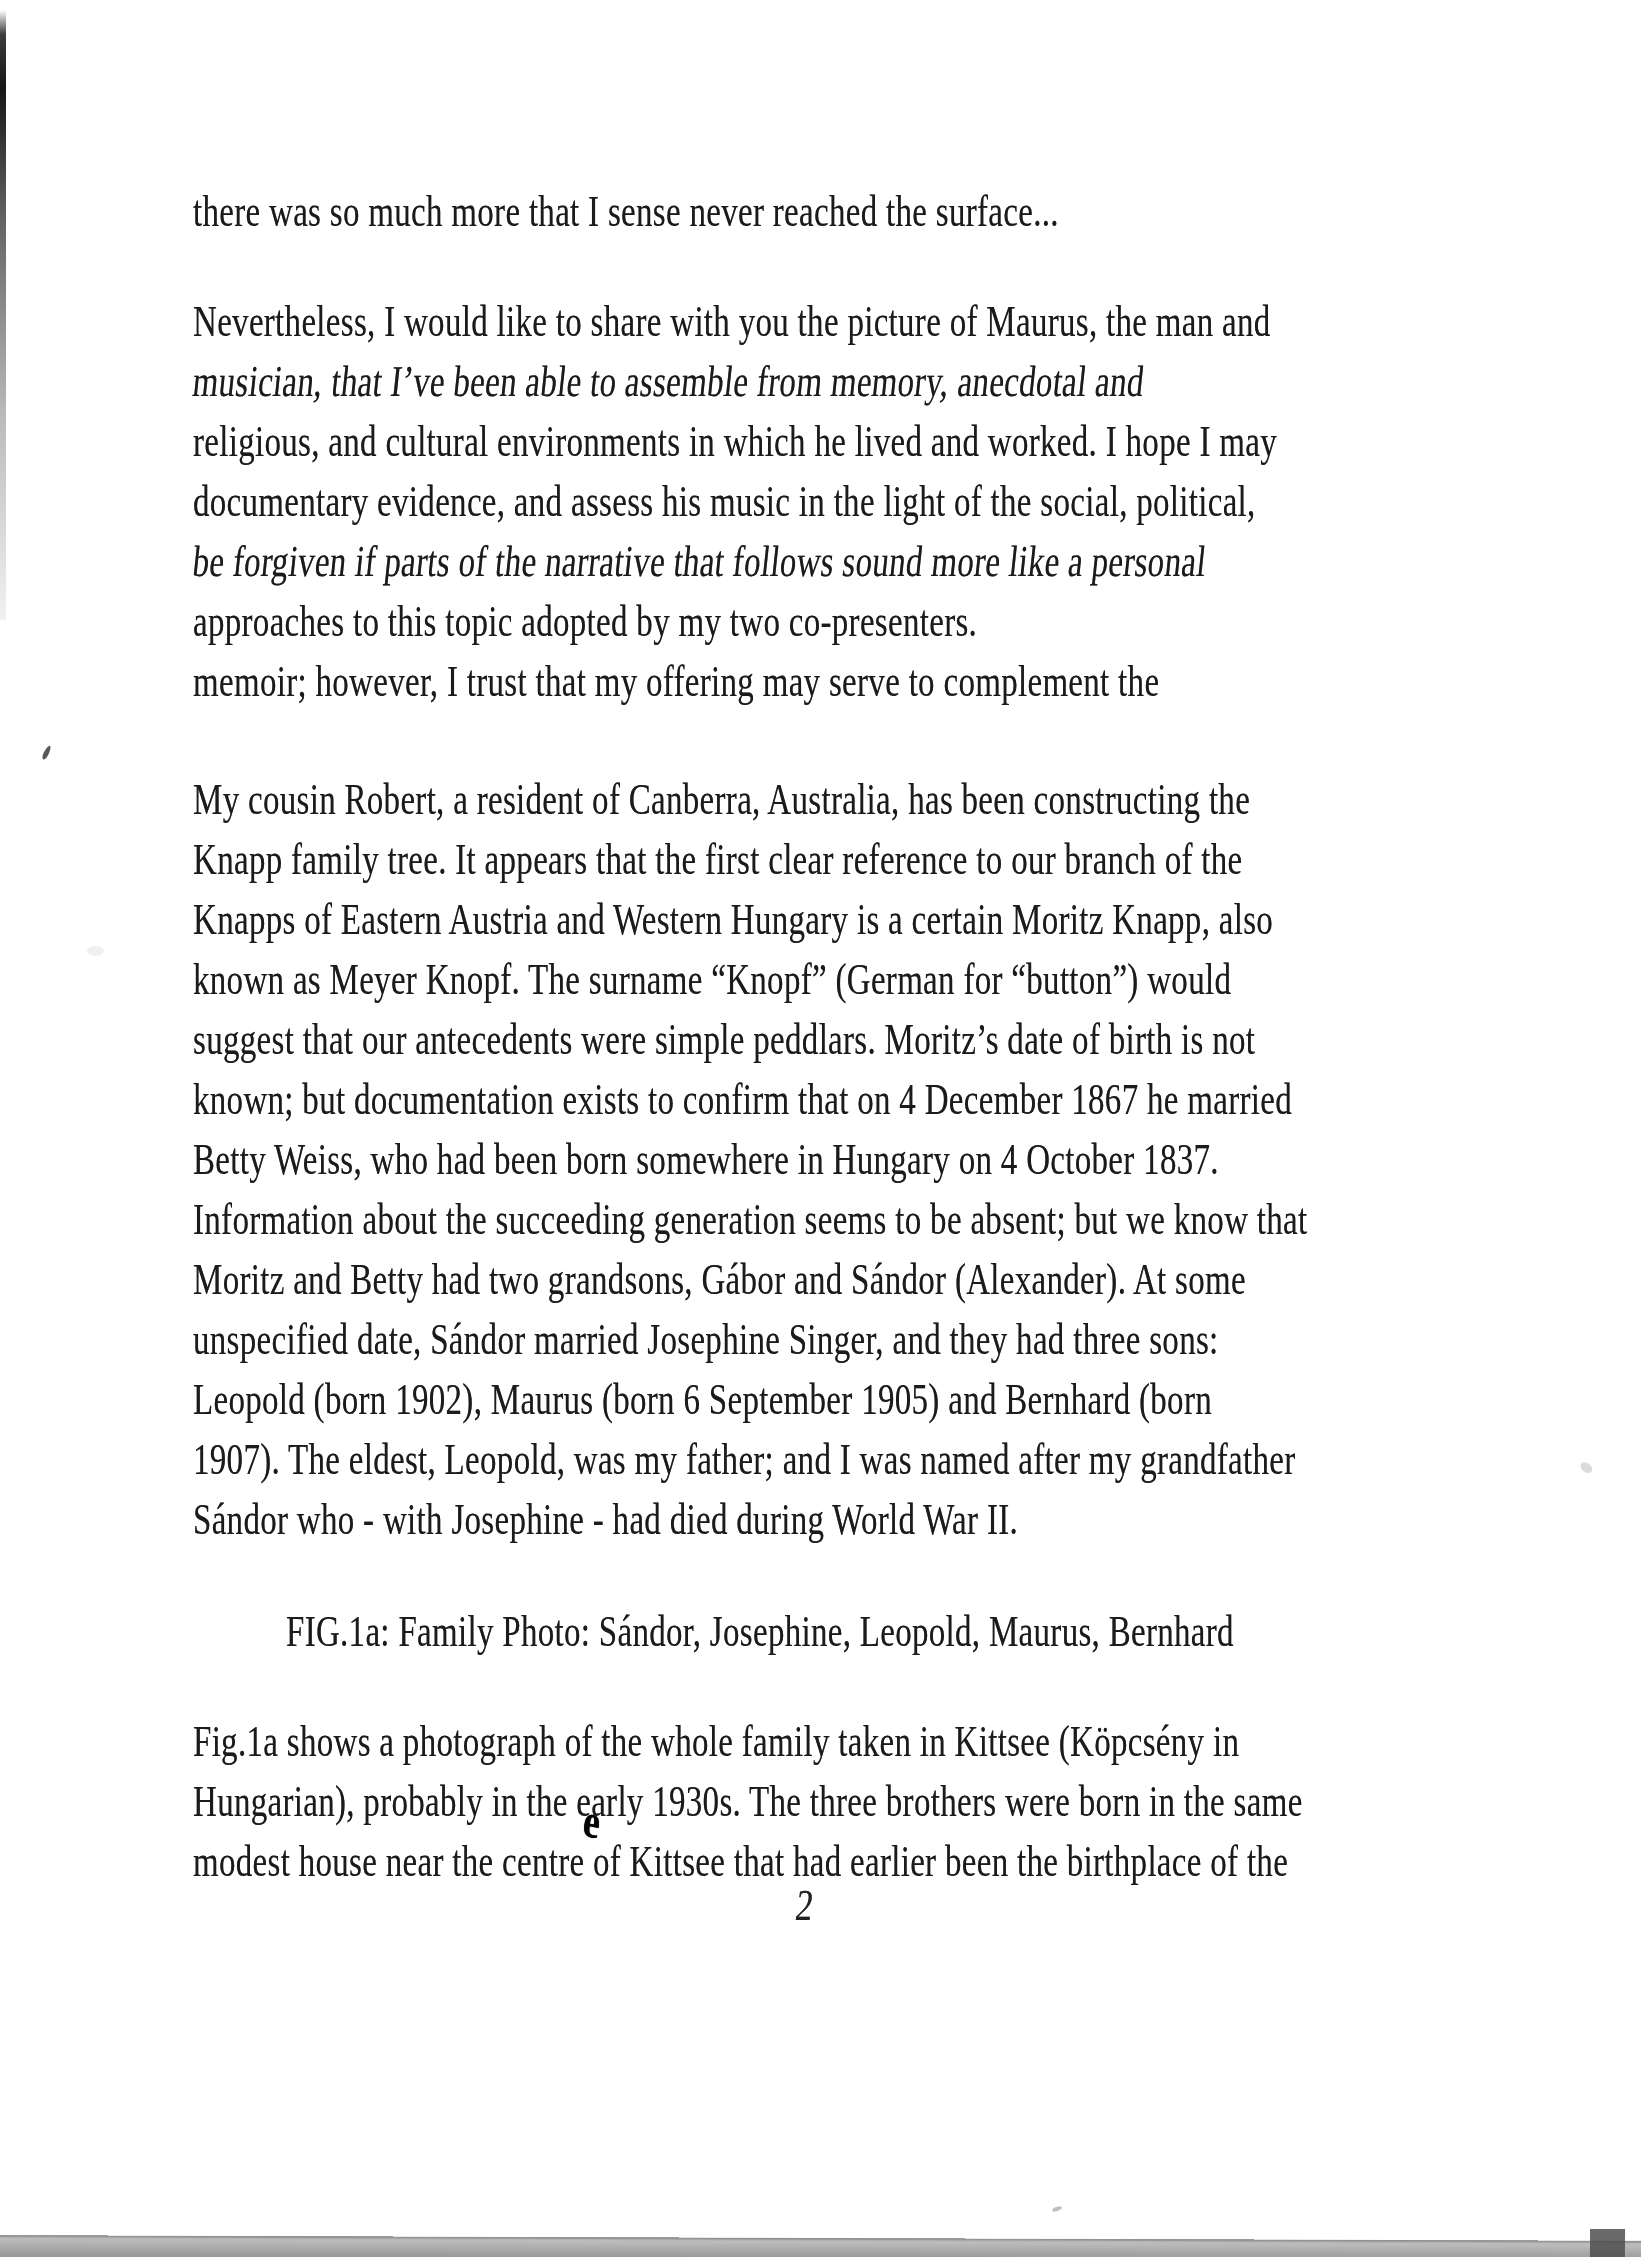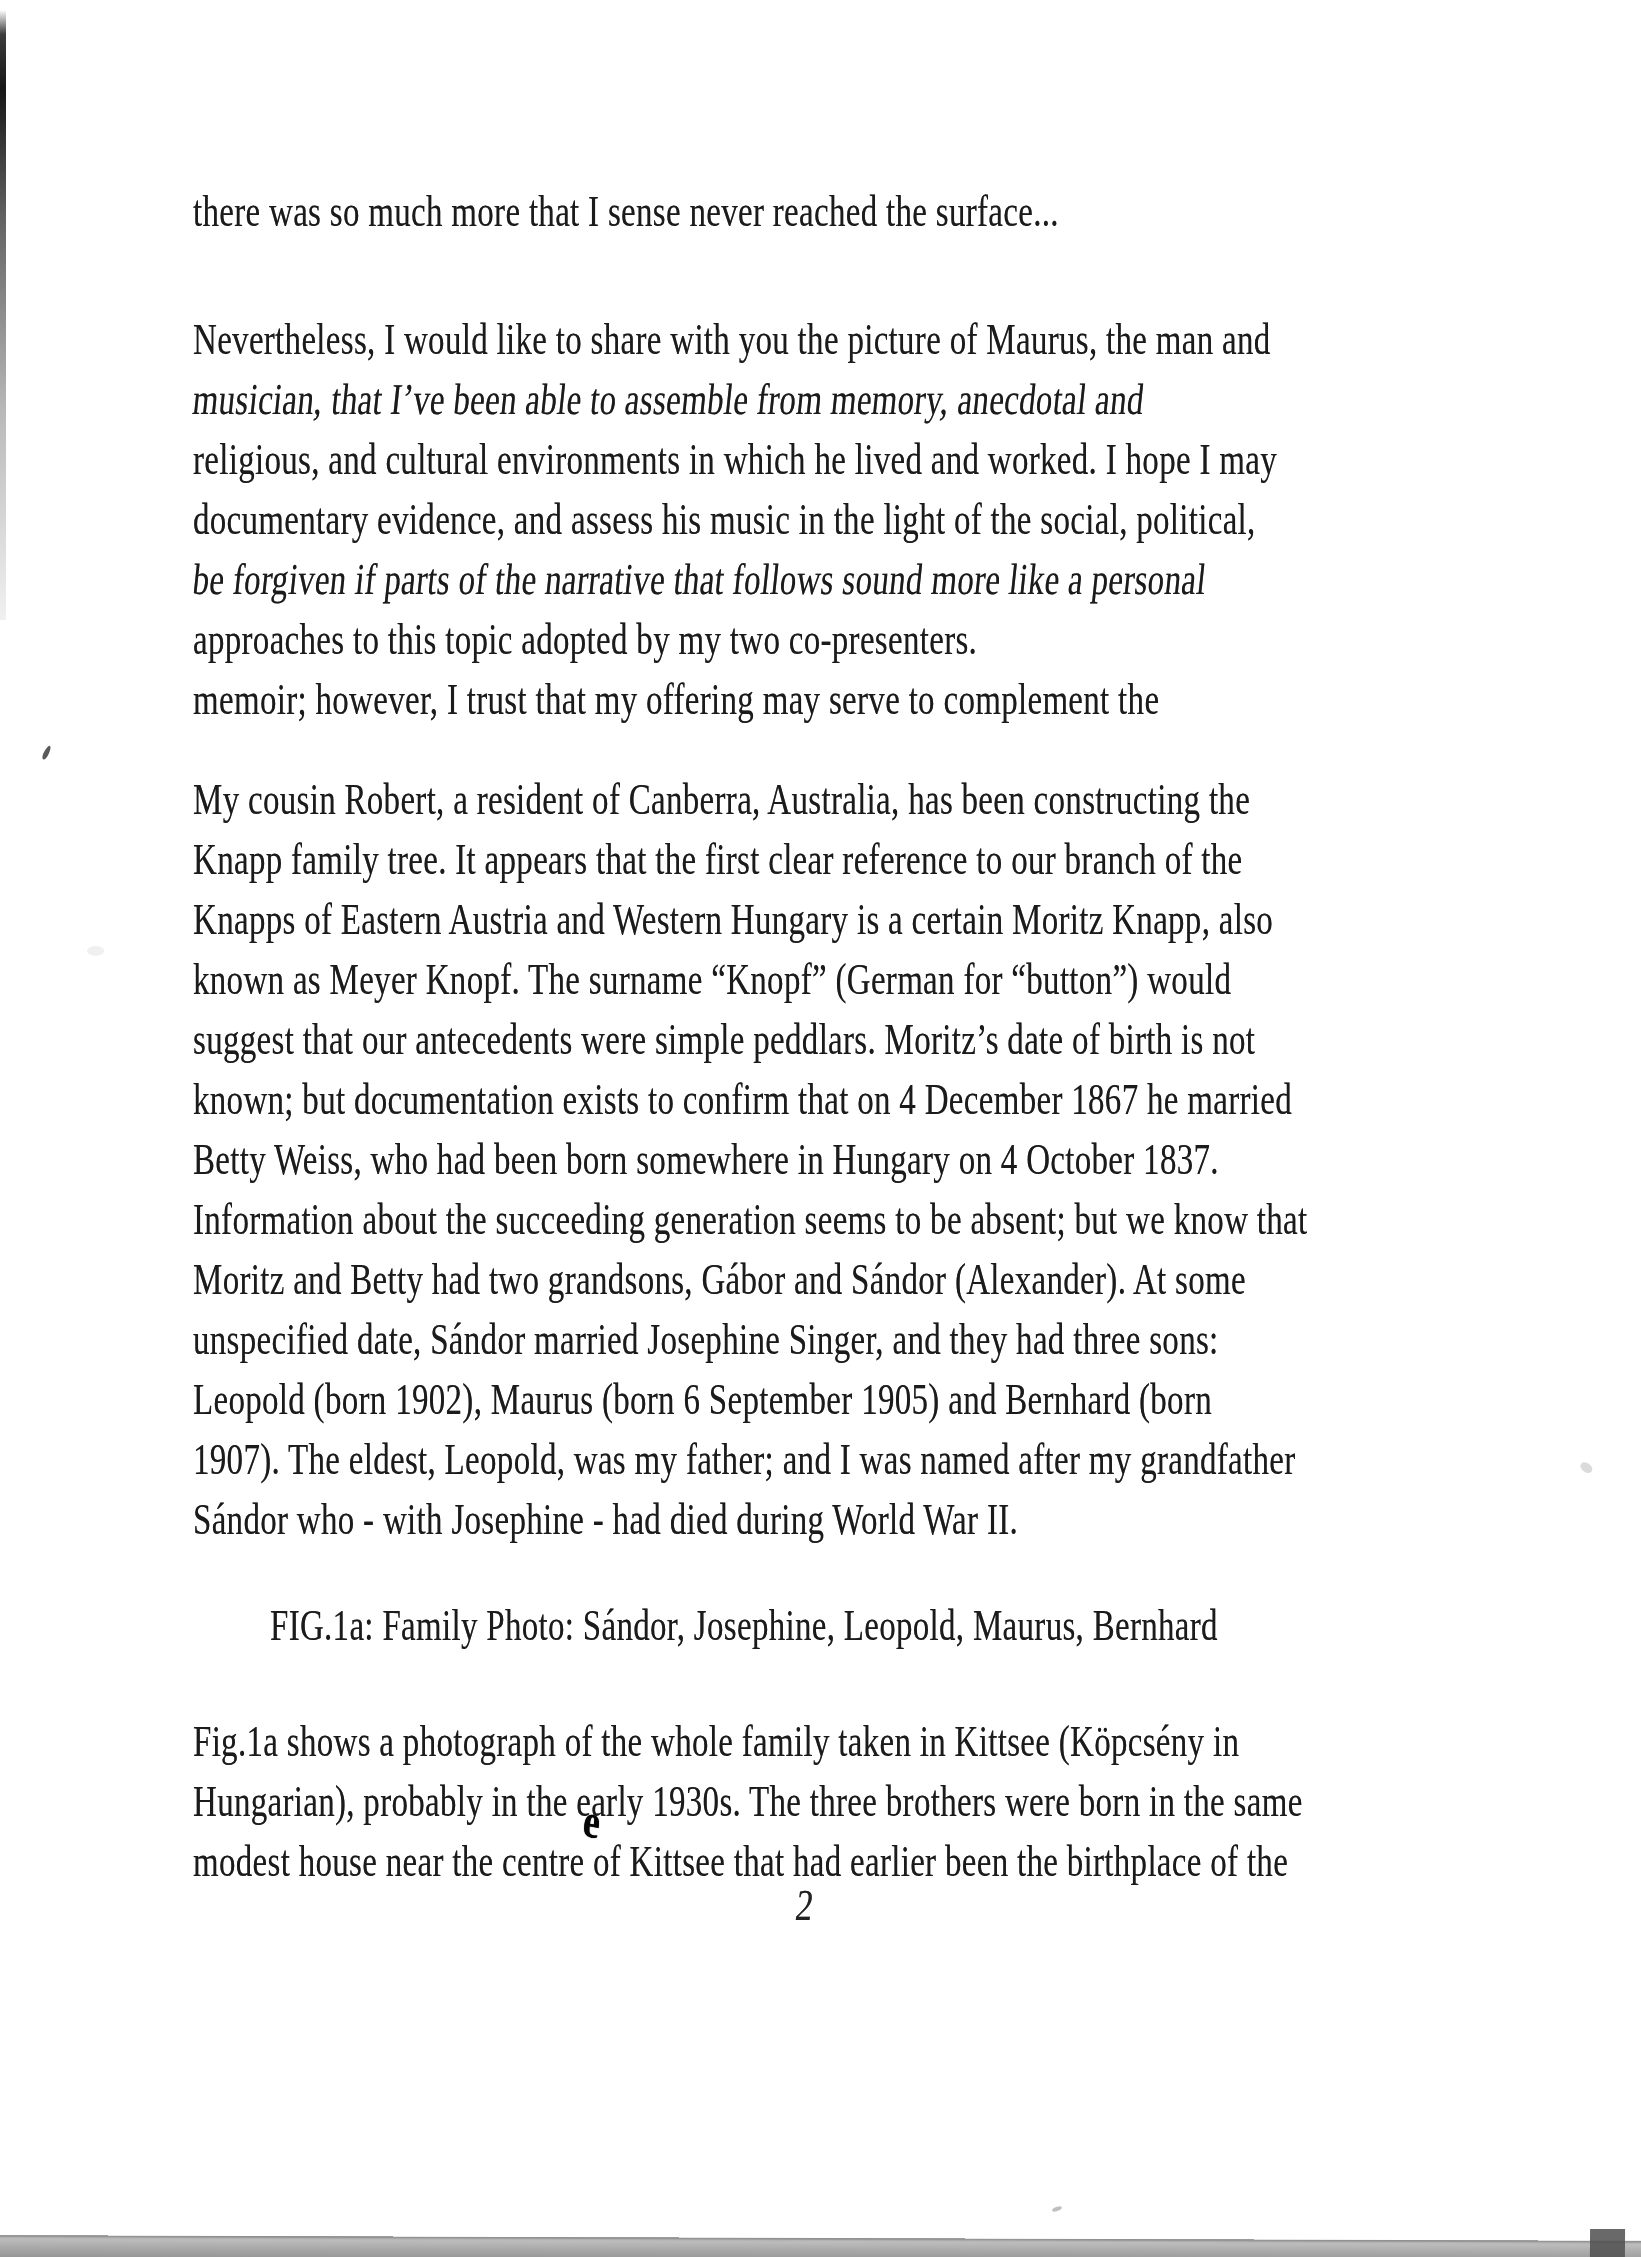--- a/index.html
+++ b/index.html
@@ -21,21 +21,21 @@
     color:#1b1b1b;
     transform:scaleX(0.75);
     transform-origin:0 50%;
     letter-spacing:0.4px;
     text-shadow:0 0 0.7px rgba(20,20,20,0.55);
   }
   .it .ln {
     transform:scaleX(0.75) skewX(-8deg);
   }
 
-  .caption { position:absolute; left:270px; }
+  .caption { position:absolute; left:286px;margin-top:6px; }
 
   .pagenum {
     position:absolute; left:796px; top:1876px;
     height:60px; line-height:60px; white-space:nowrap;
   }
   .pagenum .ln { transform:scaleX(0.78) skewX(-9deg); color:#222; }
 
   
   .overstrike {
     position:absolute; left:587px; top:1792px;
@@ -95,21 +95,21 @@
 
   <div class="edge-left"></div>
   <div class="stray-mark"></div>
   <div class="smudge-left"></div>
   <div class="speck-right"></div>
 
   <div class="para" style="top:182px">
     <div class="line"><span class="ln">there was so much more that I sense never reached the surface...</span></div>
   </div>
 
-  <div class="para" style="top:310px">
+  <div class="para" style="top:292px">
     <div class="line"><span class="ln">Nevertheless, I would like to share with you the picture of Maurus, the man and</span></div>
     <div class="line it"><span class="ln">musician, that I’ve been able to assemble from memory, anecdotal and</span></div>
     <div class="line"><span class="ln">religious, and cultural environments in which he lived and worked. I hope I may</span></div>
     <div class="line"><span class="ln">documentary evidence, and assess his music in the light of the social, political,</span></div>
     <div class="line it"><span class="ln">be forgiven if parts of the narrative that follows sound more like a personal</span></div>
     <div class="line"><span class="ln">approaches to this topic adopted by my two co-presenters.</span></div>
     <div class="line"><span class="ln">memoir; however, I trust that my offering may serve to complement the</span></div>
   </div>
 
   <div class="para" style="top:770px">

